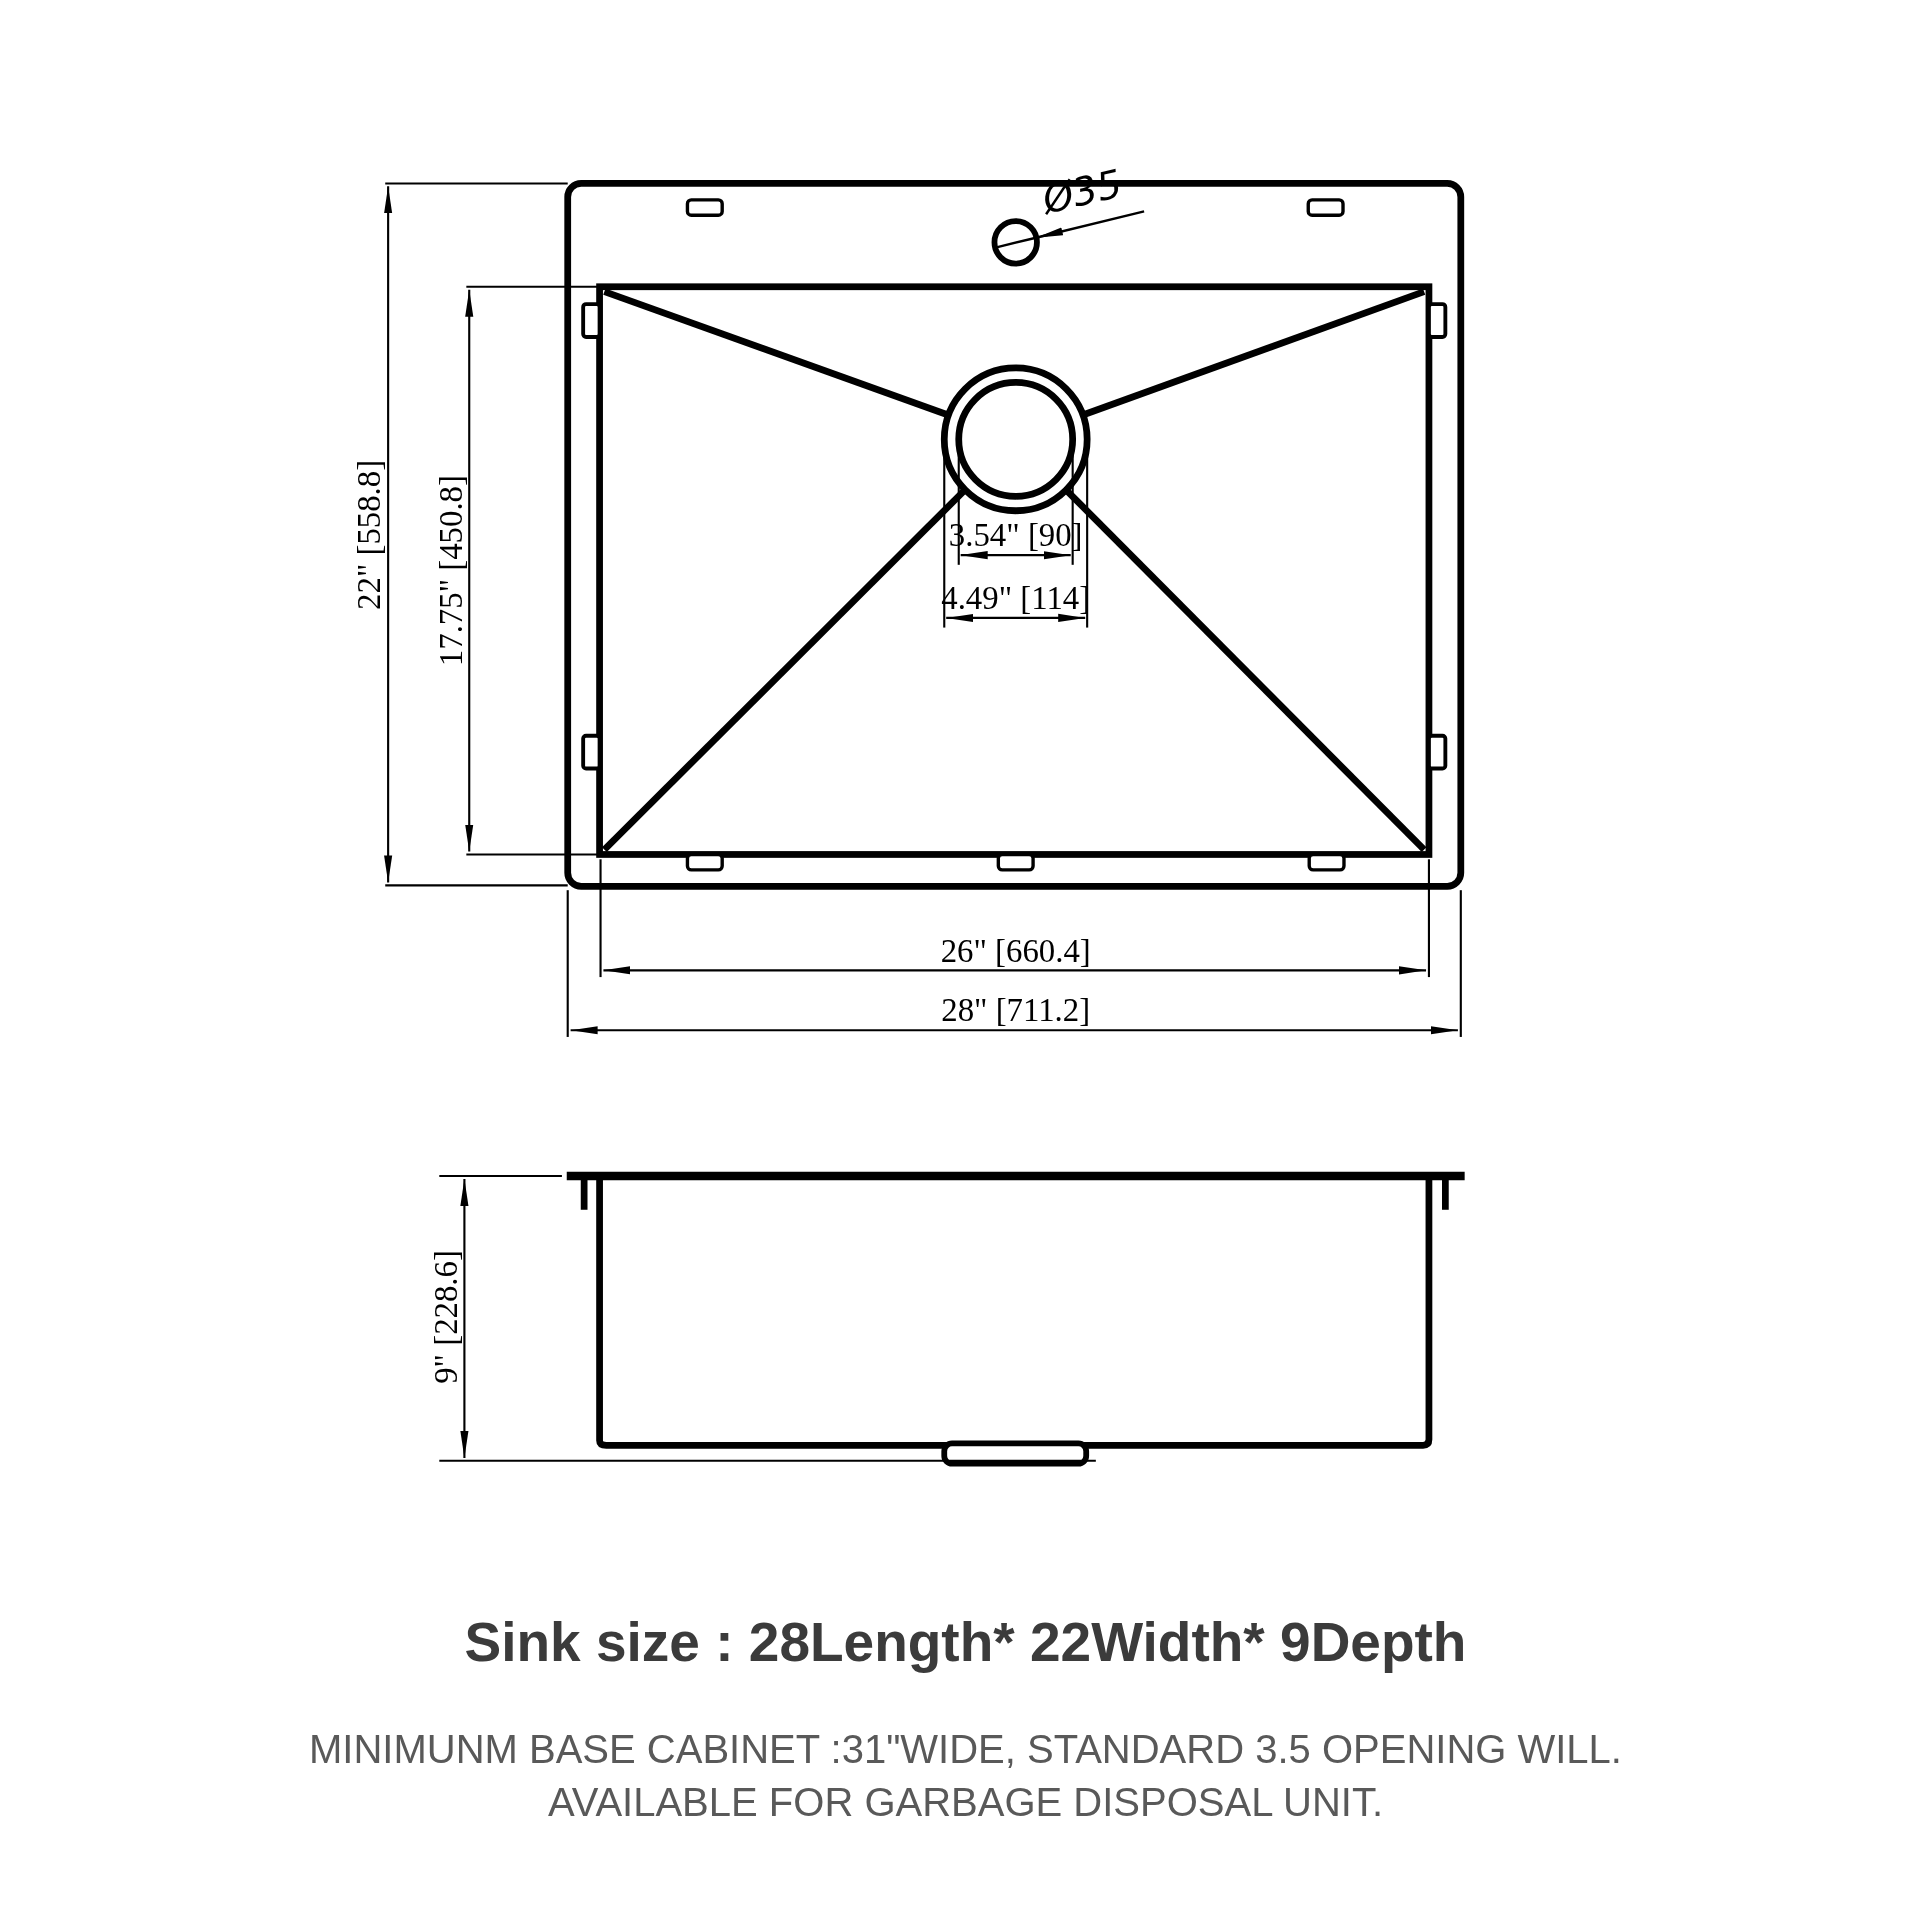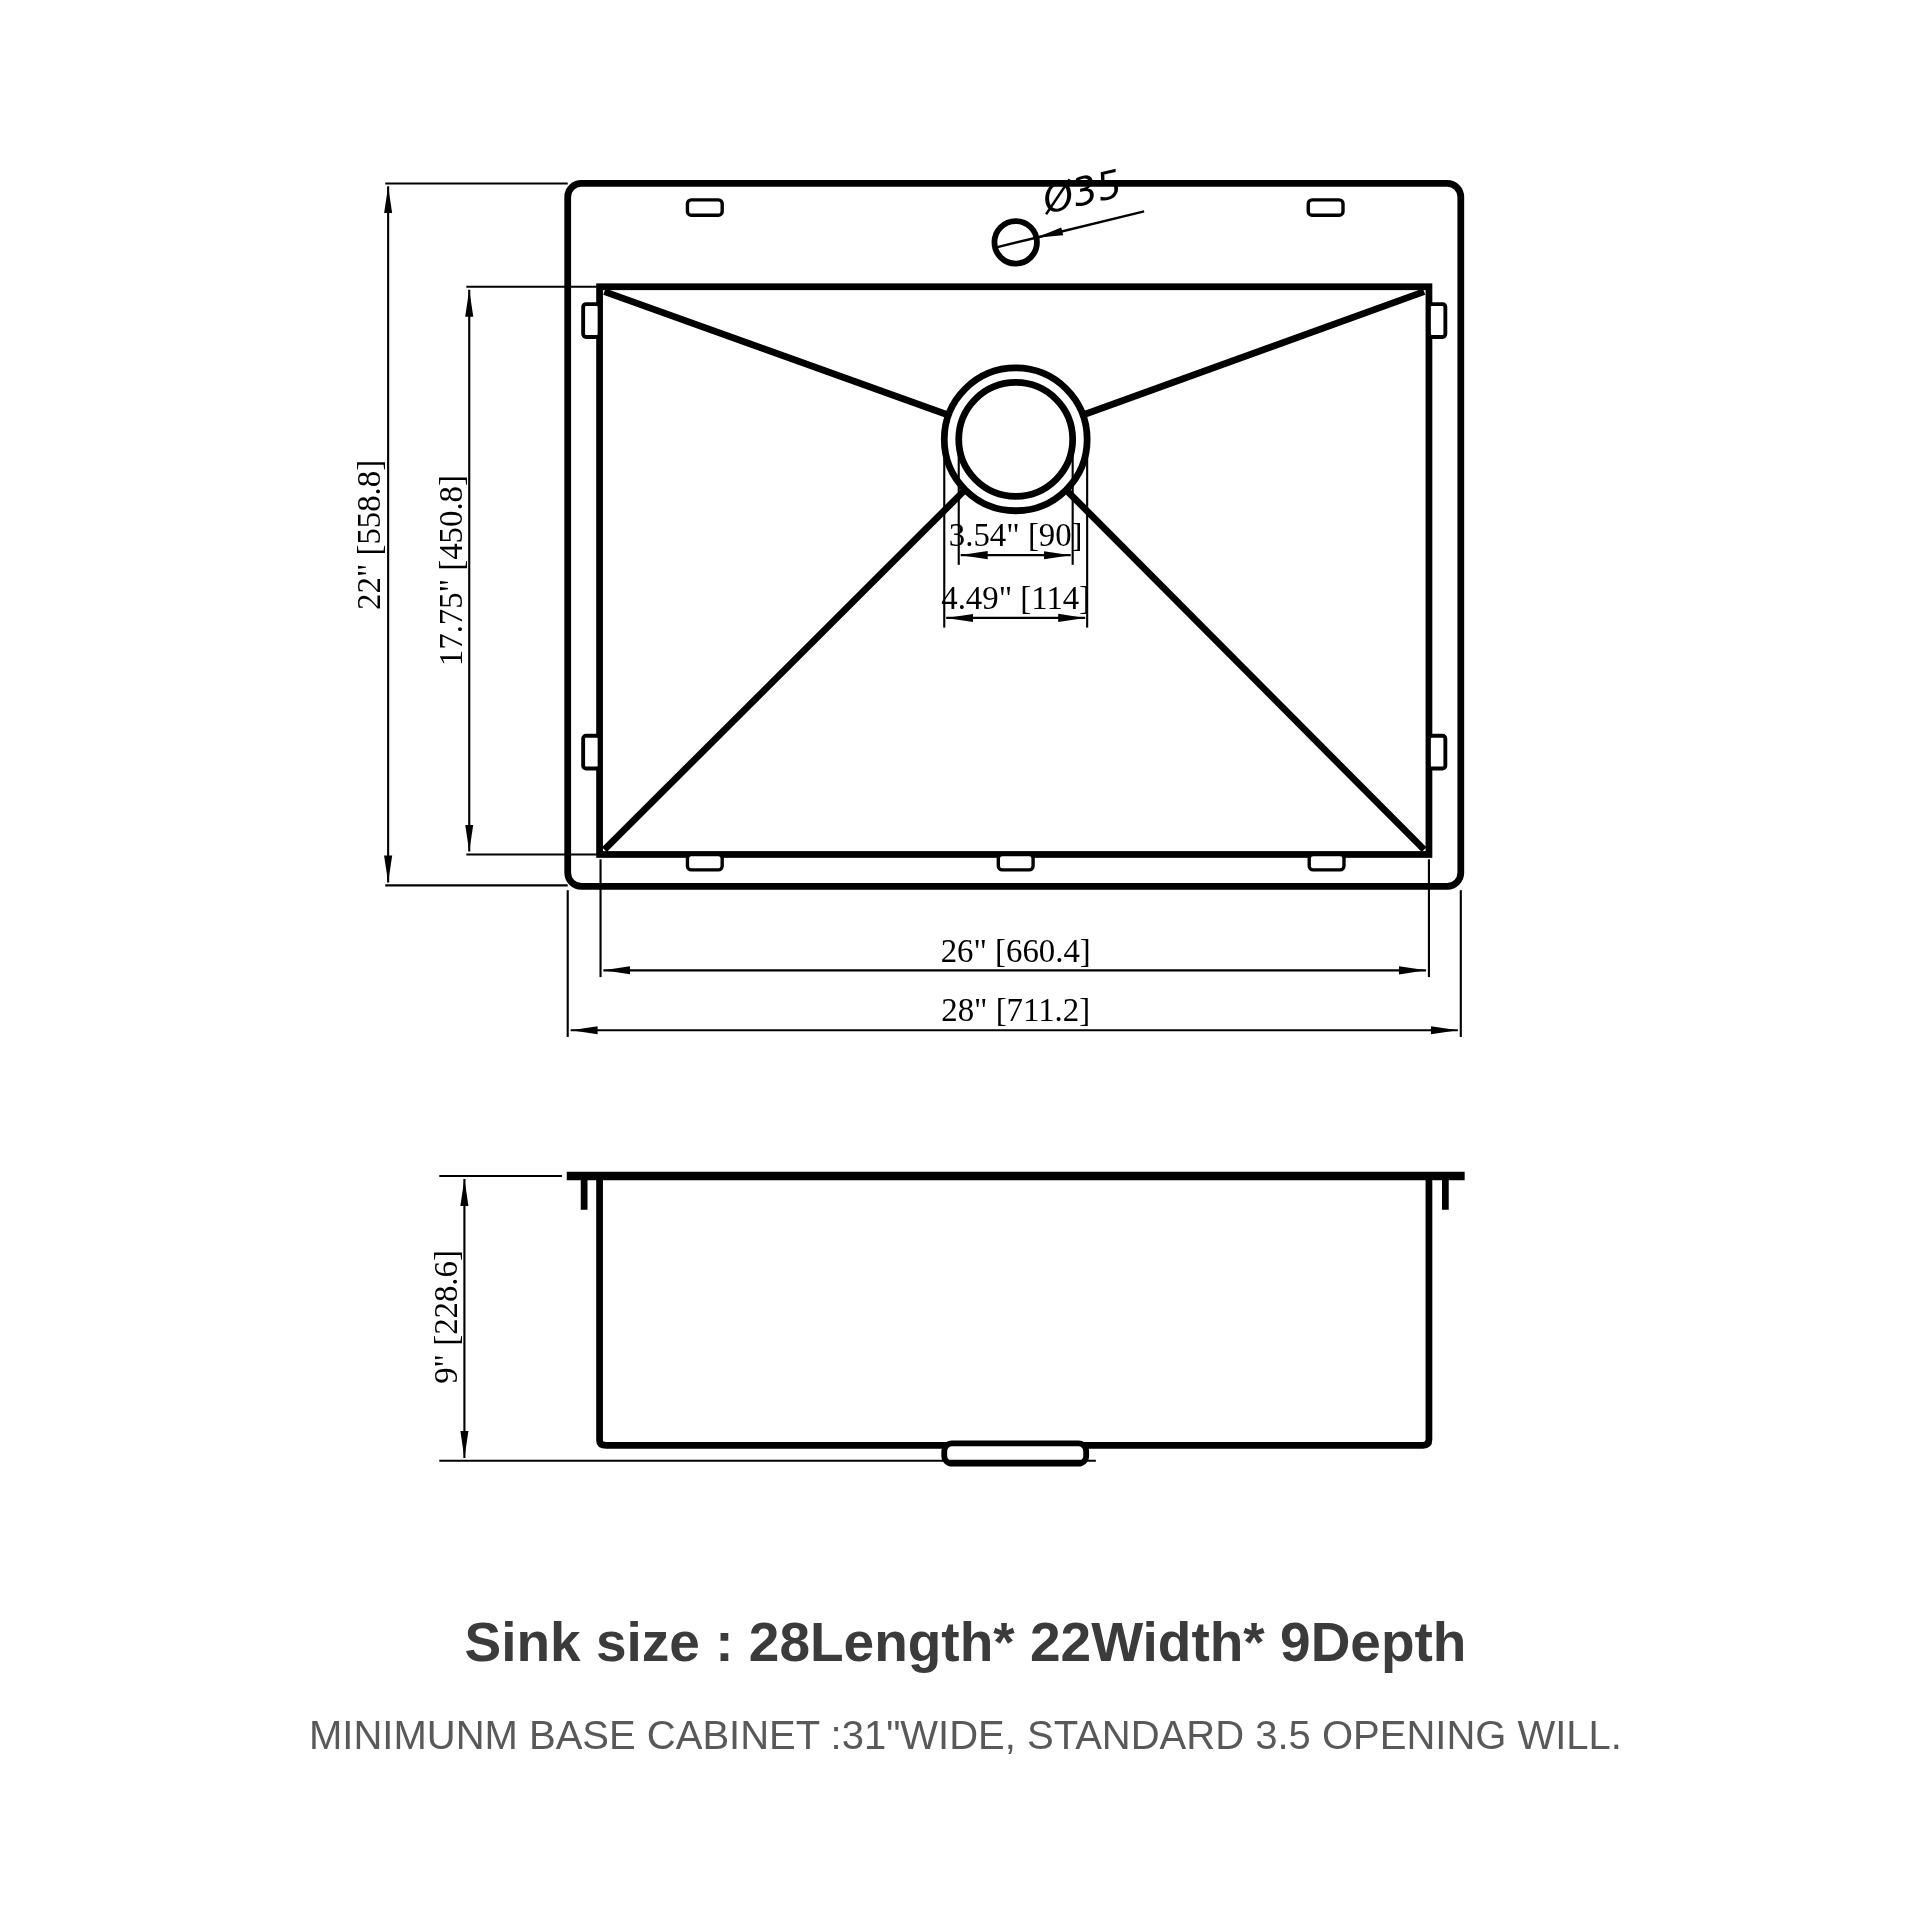--- a/index.html
+++ b/index.html
@@ -2,21 +2,21 @@
 <html><head>
 <meta charset="utf-8">
 <style>
   html,body{margin:0;padding:0;background:#ffffff;}
   .stage{position:relative;width:1931px;height:1931px;background:#ffffff;overflow:hidden;
          font-family:"Liberation Sans", sans-serif;}
   .drawing-svg{position:absolute;left:0;top:0;}
   .dim-text{font-family:"Liberation Serif","DejaVu Serif",serif;font-size:34px;fill:#000;}
   .dia-text{font-family:"DejaVu Sans",sans-serif;font-style:italic;font-size:40px;fill:#000;}
   .caption{position:absolute;left:0;top:1610px;width:1931px;text-align:center;}
-  .caption .title{font-size:55px;font-weight:bold;color:#3b3b3b;letter-spacing:0px;margin:0 0 35px 0;}
+  .caption .title{font-size:55px;font-weight:bold;color:#3b3b3b;letter-spacing:0px;margin:0 0 49px 0;}
   .caption .note{font-size:40px;color:#595959;line-height:1.32;margin:0;}
 </style>
 </head>
 <body>
 
 <div class="stage">
 
 <svg class="drawing-svg" width="1931" height="1931" viewBox="0 0 2000 2000">
   <defs>
     <marker id="arr" viewBox="0 0 28 10" refX="28" refY="5" markerWidth="28" markerHeight="10" markerUnits="userSpaceOnUse" orient="auto-start-reverse">
@@ -112,16 +112,17 @@
       <line x1="455" y1="1513" x2="1135" y2="1513" stroke="#000" stroke-width="2.2"></line>
       <line x1="481" y1="1221" x2="481" y2="1510" stroke="#000" stroke-width="2.2" marker-start="url(#arr)" marker-end="url(#arr)"></line>
       <text class="dim-text" transform="translate(473,1364) rotate(-90)" text-anchor="middle">9" [228.6]</text>
     </g>
   </g>
 </svg>
 
 <div class="caption">
   <p class="title">Sink size :  28Length* 22Width* 9Depth</p>
   <p class="note">MINIMUNM BASE CABINET :31"WIDE,  STANDARD 3.5 OPENING WILL.</p>
+  <p class="note">AVAILABLE FOR GARBAGE DISPOSAL UNIT.</p>
 </div>
 
 </div>
 
 
 </body></html>

